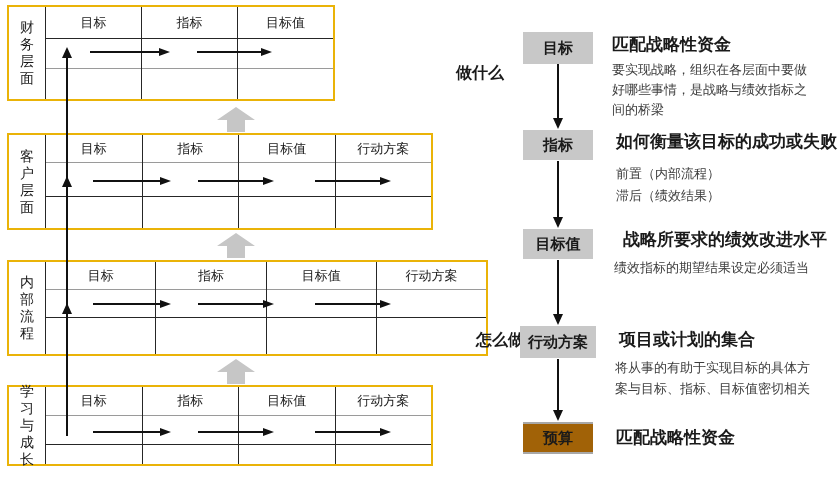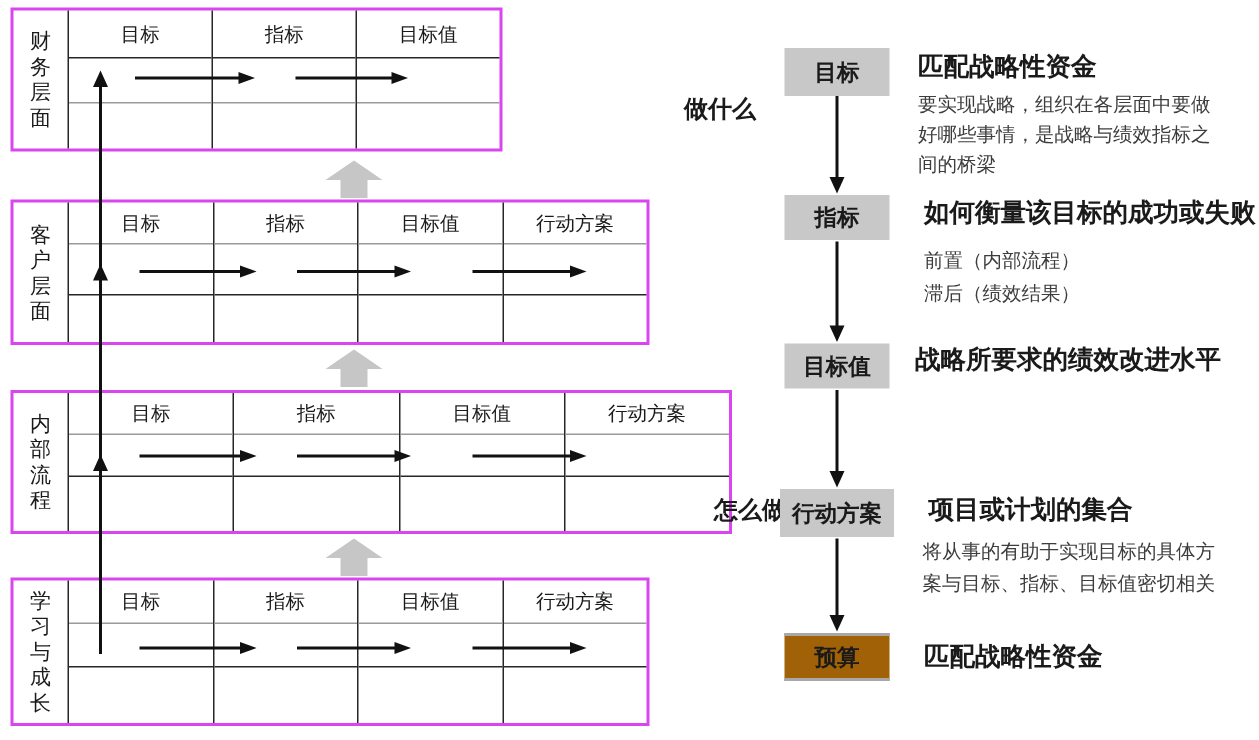--- a/index.html
+++ b/index.html
@@ -1,24 +1,24 @@
 <!DOCTYPE html>
 <html><head>
 <meta charset="utf-8">
 <style>
   html,body{margin:0;padding:0;background:#fff;}
   body{font-family:"Liberation Sans","DejaVu Sans",sans-serif;color:#1a1a1a;}
   .canvas{position:relative;width:839px;height:493px;background:#fff;overflow:hidden;}
 
   
-  .bsc-table{position:absolute;display:flex;border:2px solid #d946ef;box-sizing:border-box;background:#fff;z-index:1;justify-content:space-between;}
+  .bsc-table{position:absolute;display:flex;border:2px solid #eab308;box-sizing:border-box;background:#fff;z-index:1;justify-content:space-between;}
   .t1{left:7px;top:5px;width:328px;height:96px;}
   .t2{left:7px;top:133px;width:426px;height:97px;}
   .t3{left:7px;top:260px;width:481px;height:96px;}
-  .t4{left:7px;top:385px;width:426px;height:99px;}
+  .t4{left:7px;top:385px;width:426px;height:81px;}
   .plabel{width:36px;flex:0 0 36px;border-right:1px solid #262626;display:flex;align-items:center;justify-content:center;}
   .plabel span{display:block;width:15px;word-break:break-all;line-height:17px;font-size:14px;text-align:center;}
   .col{flex:1 1 0;display:flex;flex-direction:column;border-right:1px solid #262626;min-width:0;}
   .col:last-child{border-right:none;}
   .hdr{display:flex;align-items:center;justify-content:center;font-size:13px;border-bottom:1px solid #9a9a9a;box-sizing:border-box;}
   .mid{border-bottom:1px solid #262626;box-sizing:border-box;}
   .bot{flex:1;}
   .t1 .hdr{height:32px;border-bottom-color:#262626;}
   .t1 .mid{height:30px;border-bottom-color:#9a9a9a;}
   .t2 .hdr{height:28px;} .t2 .mid{height:34px;}
@@ -34,21 +34,21 @@
   .sl1{left:456px;top:330px;margin-left:20px;}
   .flow-box{position:absolute;left:523px;width:70px;height:30px;background:#c8c8c8;display:flex;align-items:center;justify-content:center;font-size:15px;font-weight:bold;z-index:2;white-space:nowrap;}
   .b0{top:32px;height:32px;}
   .b1{top:130px;}
   .b2{top:229px;}
   .b3{left:520px;top:326px;width:76px;height:32px;}
   .budget-box{position:absolute;left:523px;top:422px;width:70px;height:28px;border-top:2px solid #a8a8a8;border-bottom:2px solid #a8a8a8;display:flex;align-items:center;justify-content:center;font-size:15px;font-weight:bold;z-index:2;background:#a16207;}
   .flow-title{position:absolute;font-size:17px;font-weight:bold;z-index:2;white-space:nowrap;}
   .ft0{left:612px;top:33px;}
   .ft1{left:616px;top:130px;}
-  .ft2{left:610px;top:228px;}
+  .ft2{left:623px;top:228px;}
   .ft3{left:619px;top:328px;}
   .ft4{left:616px;top:426px;}
   .flow-body{position:absolute;font-size:13px;line-height:20px;color:#3d3d3d;z-index:2;}
   .fb0{left:612px;top:60px;width:202px;}
   .fn0{left:616px;top:164px;white-space:nowrap;}
   .fn1{left:616px;top:186px;white-space:nowrap;}
   .fb2{left:614px;top:258px;width:225px;white-space:nowrap;}
   .fb3{left:615px;top:357px;width:202px;line-height:21px;}
 </style>
 </head>
@@ -223,20 +223,21 @@
   <div class="flow-title ft0">匹配战略性资金</div>
   <div class="flow-body fb0">要实现战略，组织在各层面中要做好哪些事情，是战略与绩效指标之间的桥梁</div>
 
   <div class="flow-box b1">指标</div>
   <div class="flow-title ft1">如何衡量该目标的成功或失败</div>
   <div class="flow-body fn0">前置（内部流程）</div>
   <div class="flow-body fn1">滞后（绩效结果）</div>
 
   <div class="flow-box b2">目标值</div>
   <div class="flow-title ft2">战略所要求的绩效改进水平</div>
+  <div class="flow-body fb2">绩效指标的期望结果设定必须适当</div>
 
   <div class="flow-box b3">行动方案</div>
   <div class="flow-title ft3">项目或计划的集合</div>
   <div class="flow-body fb3">将从事的有助于实现目标的具体方案与目标、指标、目标值密切相关</div>
 
   <div class="budget-box">预算</div>
   <div class="flow-title ft4">匹配战略性资金</div>
 
 </div>
 

